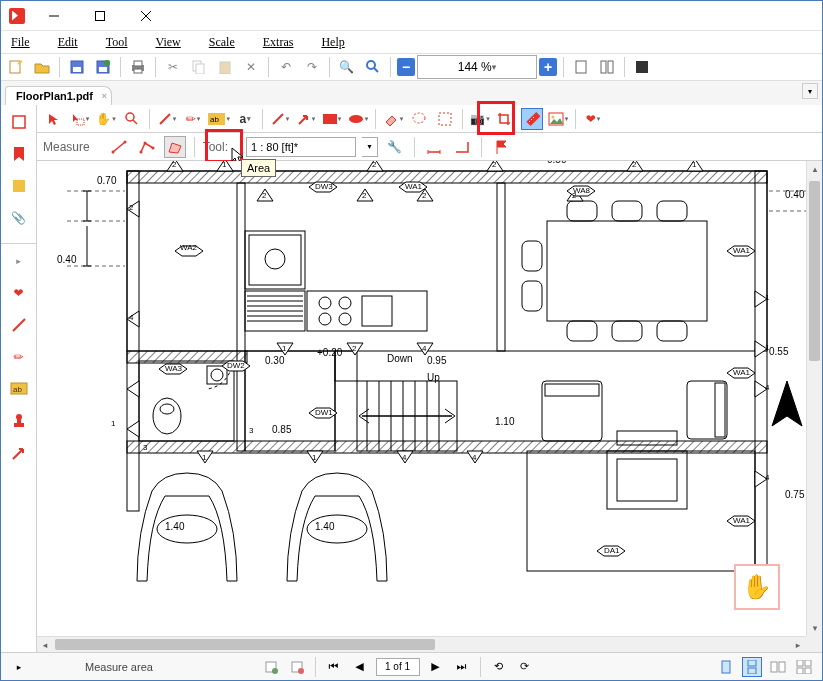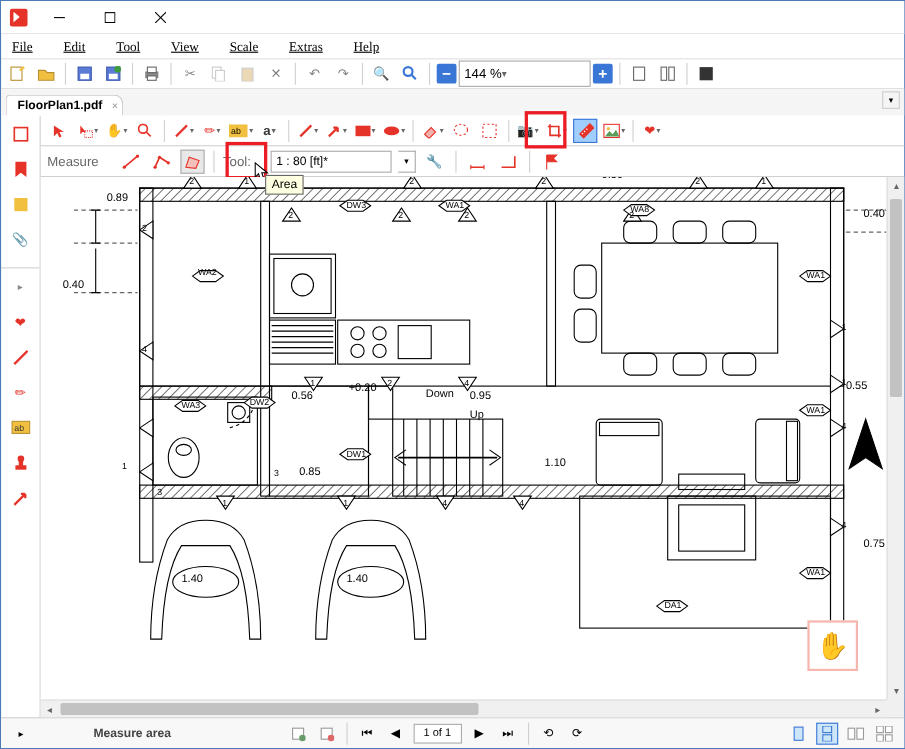--- a/index.html
+++ b/index.html
@@ -11,21 +11,21 @@
 .titlebar .title { flex: 1; font-size: 12px; }
 .winbtn { width: 46px; height: 30px; display: flex; align-items: center; justify-content: center; }
 .menubar { height: 22px; display: flex; align-items: center; padding: 0 4px; gap: 16px; font-family: Liberation Serif, serif; }
 .menubar .mitem { padding: 2px 6px; cursor: default; }
 .menubar .mitem span.ul { text-decoration: underline; }
 .toolbar1 { height: 28px; border-top: 1px solid #e0e0e0; border-bottom: 1px solid #e0e0e0; display: flex; align-items: center; padding: 0 4px; gap: 4px; }
 .tb-btn { width: 22px; height: 22px; display: flex; align-items: center; justify-content: center; cursor: default; }
 .sep { width: 1px; height: 20px; background: #d0d0d0; margin: 0 2px; }
 .zoombox { display: flex; align-items: center; gap: 2px; }
 .zoom-minus, .zoom-plus { width: 18px; height: 18px; background: #3a76d6; color: #fff; display: flex; align-items: center; justify-content: center; font-weight: bold; font-size: 14px; border-radius: 2px; }
-.zoom-input { width: 120px; height: 24px; border: 1px solid #aaa; padding: 0 4px; font-size: 12px; display: flex; align-items: center; justify-content: flex-start; }
+.zoom-input { width: 120px; height: 24px; border: 1px solid #aaa; padding: 0 4px; font-size: 12px; display: flex; align-items: center; justify-content: center; }
 .zoom-input .dd { font-size: 9px; color: #666; }
 .tabbar { height: 24px; display: flex; align-items: flex-end; padding: 0 4px; position: relative; background: #f5f5f5; }
 .tabbar .tab { background: #fff; border: 1px solid #ccc; border-bottom: none; border-top-left-radius: 4px; border-top-right-radius: 8px; padding: 3px 18px 3px 10px; font-weight: bold; font-size: 11px; position: relative; }
 .tabbar .tab .x { position: absolute; right: 4px; top: 4px; font-size: 9px; color: #aaa; }
 .tabbar .expand { position: absolute; right: 4px; top: 2px; width: 16px; height: 16px; border: 1px solid #ccc; display: flex; align-items: center; justify-content: center; font-size: 8px; }
 .midrow { flex: 1; display: flex; min-height: 0; }
 .leftcol { width: 36px; display: flex; flex-direction: column; border-right: 1px solid #d0d0d0; }
 .leftcol .left-upper { flex: 0 0 auto; display: flex; flex-direction: column; align-items: center; padding: 6px 0; gap: 10px; }
 .leftcol .left-lower { flex: 1; display: flex; flex-direction: column; align-items: center; padding: 6px 0; gap: 10px; border-top: 1px solid #d0d0d0; margin-top: 8px; }
 .lbtn { width: 22px; height: 22px; display: flex; align-items: center; justify-content: center; }
@@ -44,21 +44,21 @@
 .canvaswrap { flex: 1; position: relative; overflow: hidden; background: #f0f0f0; }
 .canvas { position: absolute; left: 0; top: 0; right: 16px; bottom: 16px; background: #fff; overflow: hidden; }
 .vscroll { position: absolute; right: 0; top: 0; bottom: 16px; width: 16px; background: #f0f0f0; border-left: 1px solid #ddd; }
 .vscroll .thumb { position: absolute; left: 2px; right: 2px; top: 20px; height: 180px; background: #c2c2c2; border-radius: 2px; }
 .hscroll { position: absolute; left: 0; right: 16px; bottom: 0; height: 16px; background: #f0f0f0; border-top: 1px solid #ddd; }
 .hscroll .thumb { position: absolute; top: 2px; bottom: 2px; left: 18px; width: 380px; background: #c2c2c2; border-radius: 2px; }
 .hscroll .arr, .vscroll .arr { position: absolute; width: 16px; height: 16px; display: flex; align-items: center; justify-content: center; font-size: 9px; color: #666; }
 .floorplan { position: absolute; left: 30px; top: -10px; width: 760px; height: 460px; }
 .fp-text { position: absolute; font-size: 10px; font-family: Arial; }
 .statusbar { height: 28px; border-top: 1px solid #d0d0d0; display: flex; align-items: center; padding: 0 8px; gap: 6px; font-size: 11px; background: #f8f8f8; }
-.statusbar .status-text { flex: 1; padding-left: 50px; color: #444; font-weight: bold; }
+.statusbar .status-text { flex: 1; padding-left: 50px; color: #444; }
 .statusbar .sbtn { width: 20px; height: 20px; display: flex; align-items: center; justify-content: center; border: 1px solid transparent; }
 .statusbar .sbtn.active { background: #cde6f7; border-color: #3a76d6; }
 .page-input { width: 44px; height: 18px; border: 1px solid #aaa; font-size: 10px; text-align: center; }
 .tooltip { position: absolute; background: #ffffe1; border: 1px solid #666; padding: 2px 5px; font-size: 11px; z-index: 100; }
 .hand-btn { position: absolute; right: 26px; bottom: 26px; width: 46px; height: 46px; border: 2px solid #f6b5ad; background: #fff; display: flex; align-items: center; justify-content: center; color: #e8897d; font-size: 24px; }
 .right-measure { position: absolute; right: 2px; top: 152px; width: 22px; height: 22px; color: #e63329; display: flex; align-items: center; justify-content: center; }
 svg { display: block; }
 </style>
 </head>
 <body>
@@ -542,27 +542,27 @@
                   <path d="M530 400 l7 -5 l14 0 l7 5 l-7 5 l-14 0 z"></path>
                 </g>
               </g>
               <defs>
                 <pattern id="hatch" width="6" height="6" patternUnits="userSpaceOnUse" patternTransform="rotate(45)">
                   <line x1="0" y1="0" x2="0" y2="6" stroke="#000" stroke-width="1"></line>
                 </pattern>
               </defs>
             </svg>
 
-            <div class="fp-text" style="left:30px;top:24px">0.89</div>
+            <div class="fp-text" style="left:30px;top:24px">0.70</div>
             <div class="fp-text" style="left:-10px;top:103px">0.40</div>
             <div class="fp-text" style="left:480px;top:3px">0.50</div>
             <div class="fp-text" style="left:718px;top:38px">0.40</div>
             <div class="fp-text" style="left:702px;top:195px">0.55</div>
             <div class="fp-text" style="left:718px;top:338px">0.75</div>
-            <div class="fp-text" style="left:198px;top:204px">0.56</div>
+            <div class="fp-text" style="left:198px;top:204px">0.30</div>
             <div class="fp-text" style="left:205px;top:273px">0.85</div>
             <div class="fp-text" style="left:360px;top:204px">0.95</div>
             <div class="fp-text" style="left:250px;top:196px">+0.20</div>
             <div class="fp-text" style="left:428px;top:265px">1.10</div>
             <div class="fp-text" style="left:98px;top:370px">1.40</div>
             <div class="fp-text" style="left:248px;top:370px">1.40</div>
             <div class="fp-text" style="left:320px;top:202px">Down</div>
             <div class="fp-text" style="left:360px;top:221px">Up</div>
 
             <div class="fp-text" style="left:248px;top:31px;font-size:8px">DW3</div>

